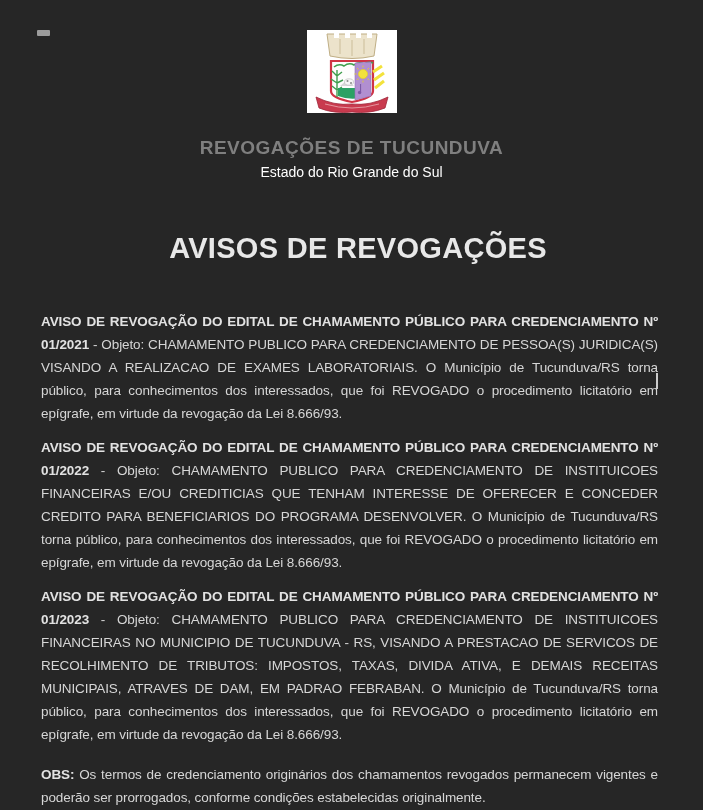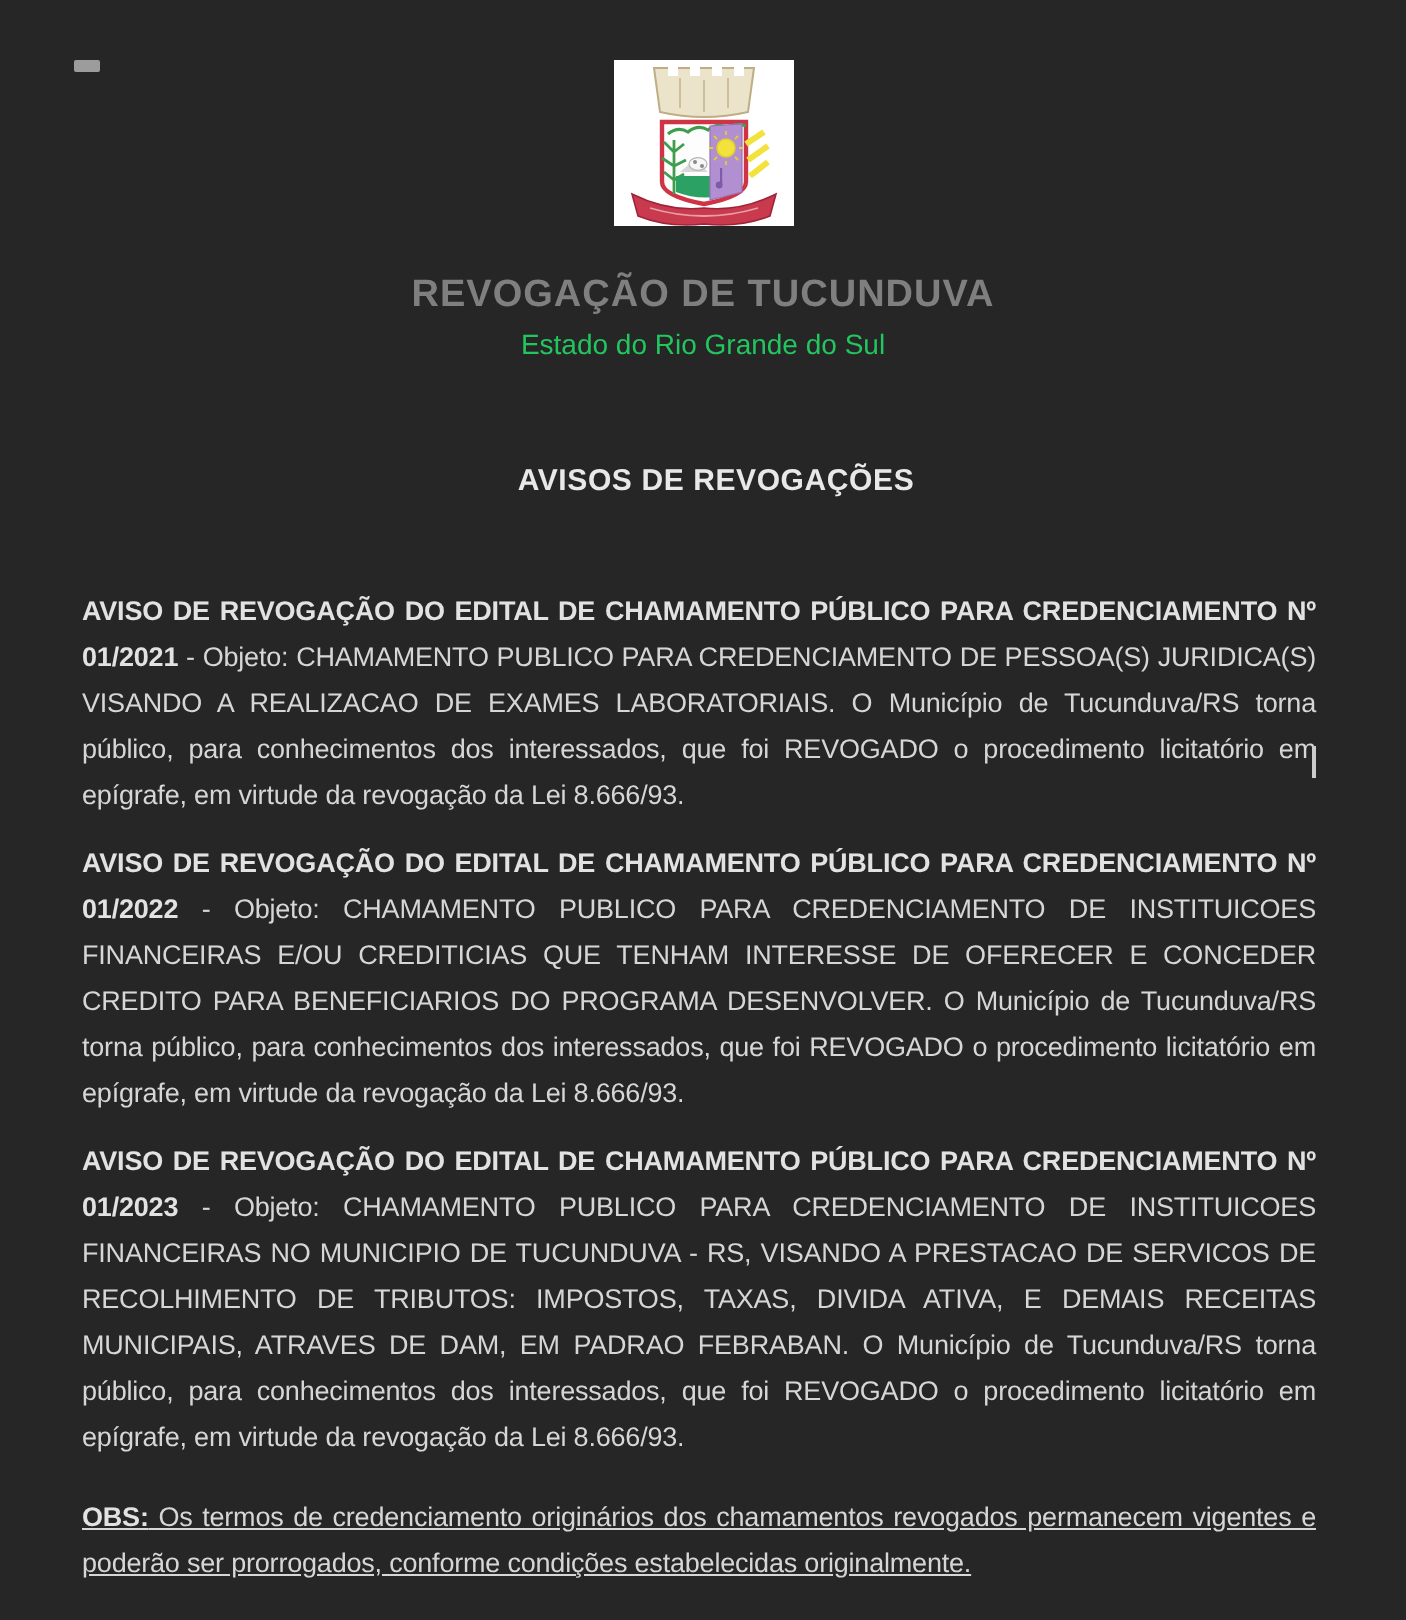--- a/index.html
+++ b/index.html
@@ -33,44 +33,44 @@
     margin-top: 24px;
     font-size: 19px;
     font-weight: bold;
     letter-spacing: 0.5px;
     color: #7f7f7f;
   }
   .muni-sub {
     margin-top: 5px;
     font-size: 14px;
     font-weight: normal;
-    color: #22c55e;
+    color: #ffffff;
   }
   .doc-title {
     margin-top: 52px;
     text-align: center;
-    font-size: 15px;
+    font-size: 29px;
     font-weight: bold;
     color: #e8e8e8;
     letter-spacing: 0.3px;
     padding-left: 13px;
   }
   .content {
     padding: 0 45px 0 41px;
   }
   .content p {
     font-size: 13.5px;
     line-height: 23px;
     letter-spacing: -0.1px;
     text-align: justify;
     color: #d6d6d6;
   }
   .notice-1 { margin-top: 45px; }
   .notice { margin-top: 11px; }
-  .obs-par { margin-top: 17px; text-decoration: underline; }
+  .obs-par { margin-top: 17px; }
   .b { font-weight: bold; color: #e2e2e2; }
   .caret {
     position: absolute;
     left: 656px; top: 343px;
     width: 1.5px; height: 16px;
     background: #cccccc;
   }
 </style>
 </head>
 <body>
@@ -109,21 +109,21 @@
           <circle cx="52.6" cy="62.5" r="1.7" fill="#7d5ba6"></circle>
           <path d="M66,42 l9,-6 M67,50 l10,-7 M68,58 l9,-7" stroke="#f3e23c" stroke-width="3" fill="none"></path>
         </g>
 
         <g>
           <path d="M9,67 q18,9 36,7 q18,2 36,-7 l-3,11 q-15,6 -33,4 q-18,2 -33,-4 Z" fill="#c93a4e" stroke="#9e2438" stroke-width="0.8"></path>
           <path d="M18,74 q27,8 54,0" stroke="#e8a0a8" stroke-width="0.9" fill="none"></path>
         </g>
       </svg>
     </div>
-    <div class="muni-title">REVOGAÇÃO DE TUCUNDUVA</div>
+    <div class="muni-title">REVOGAÇÕES DE TUCUNDUVA</div>
     <div class="muni-sub">Estado do Rio Grande do Sul</div>
   </div>
 
   <h1 class="doc-title">AVISOS DE REVOGAÇÕES</h1>
 
   <div class="content">
 
     <p class="notice-1"><span class="b">AVISO DE REVOGAÇÃO DO EDITAL DE CHAMAMENTO PÚBLICO PARA CREDENCIAMENTO Nº 01/2021</span><span> - Objeto: CHAMAMENTO PUBLICO PARA CREDENCIAMENTO DE PESSOA(S) JURIDICA(S) VISANDO A REALIZACAO DE EXAMES LABORATORIAIS. O Município de Tucunduva/RS torna público, para conhecimentos dos interessados, que foi REVOGADO o procedimento licitatório em epígrafe, em virtude da revogação da Lei 8.666/93.</span></p>
 
     <p class="notice"><span class="b">AVISO DE REVOGAÇÃO DO EDITAL DE CHAMAMENTO PÚBLICO PARA CREDENCIAMENTO Nº 01/2022</span><span> - Objeto: CHAMAMENTO PUBLICO PARA CREDENCIAMENTO DE INSTITUICOES FINANCEIRAS E/OU CREDITICIAS QUE TENHAM INTERESSE DE OFERECER E CONCEDER CREDITO PARA BENEFICIARIOS DO PROGRAMA DESENVOLVER. O Município de Tucunduva/RS torna público, para conhecimentos dos interessados, que foi REVOGADO o procedimento licitatório em epígrafe, em virtude da revogação da Lei 8.666/93.</span></p>

